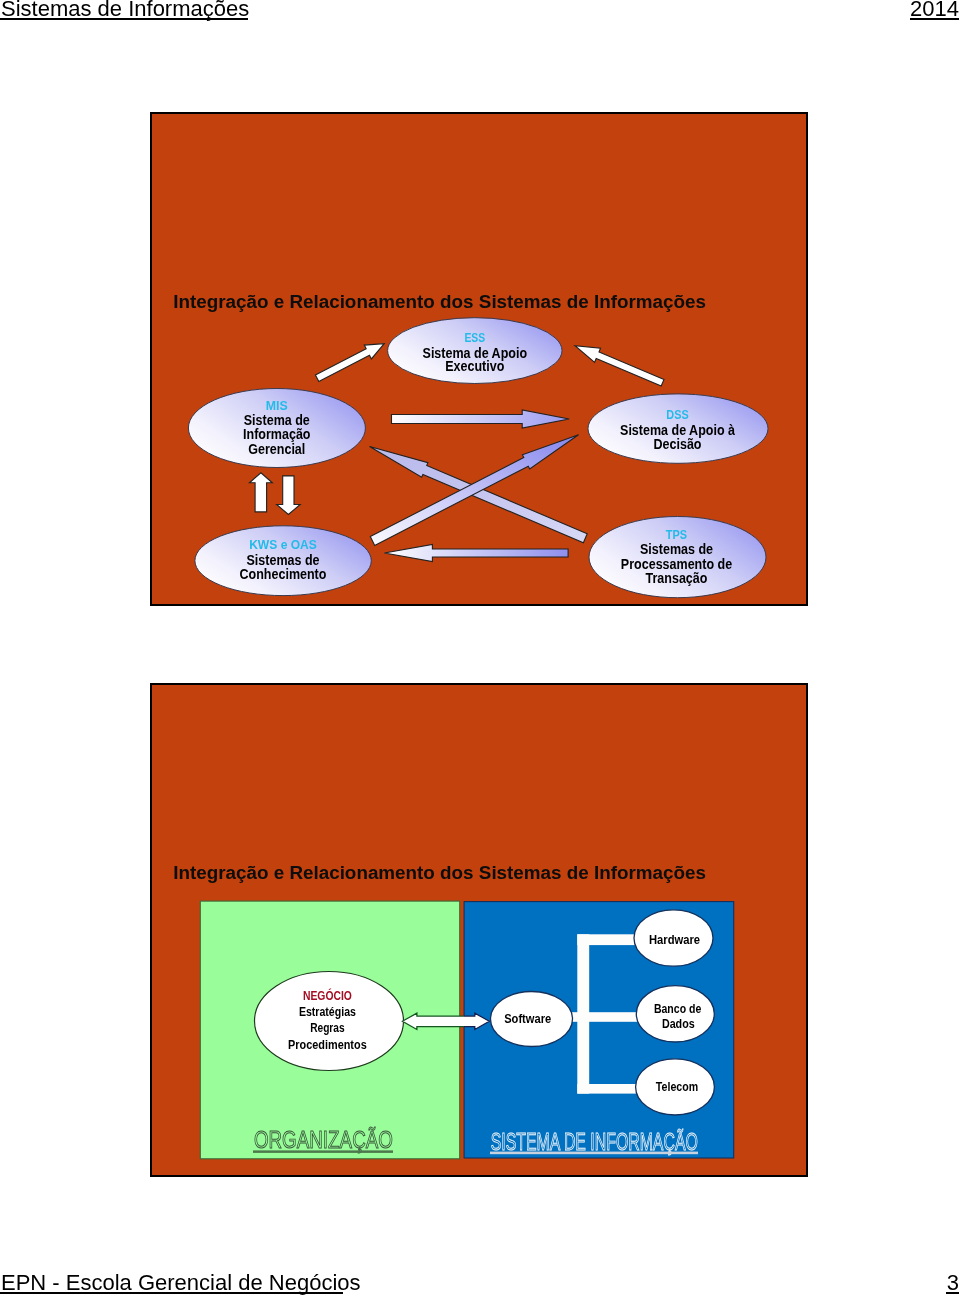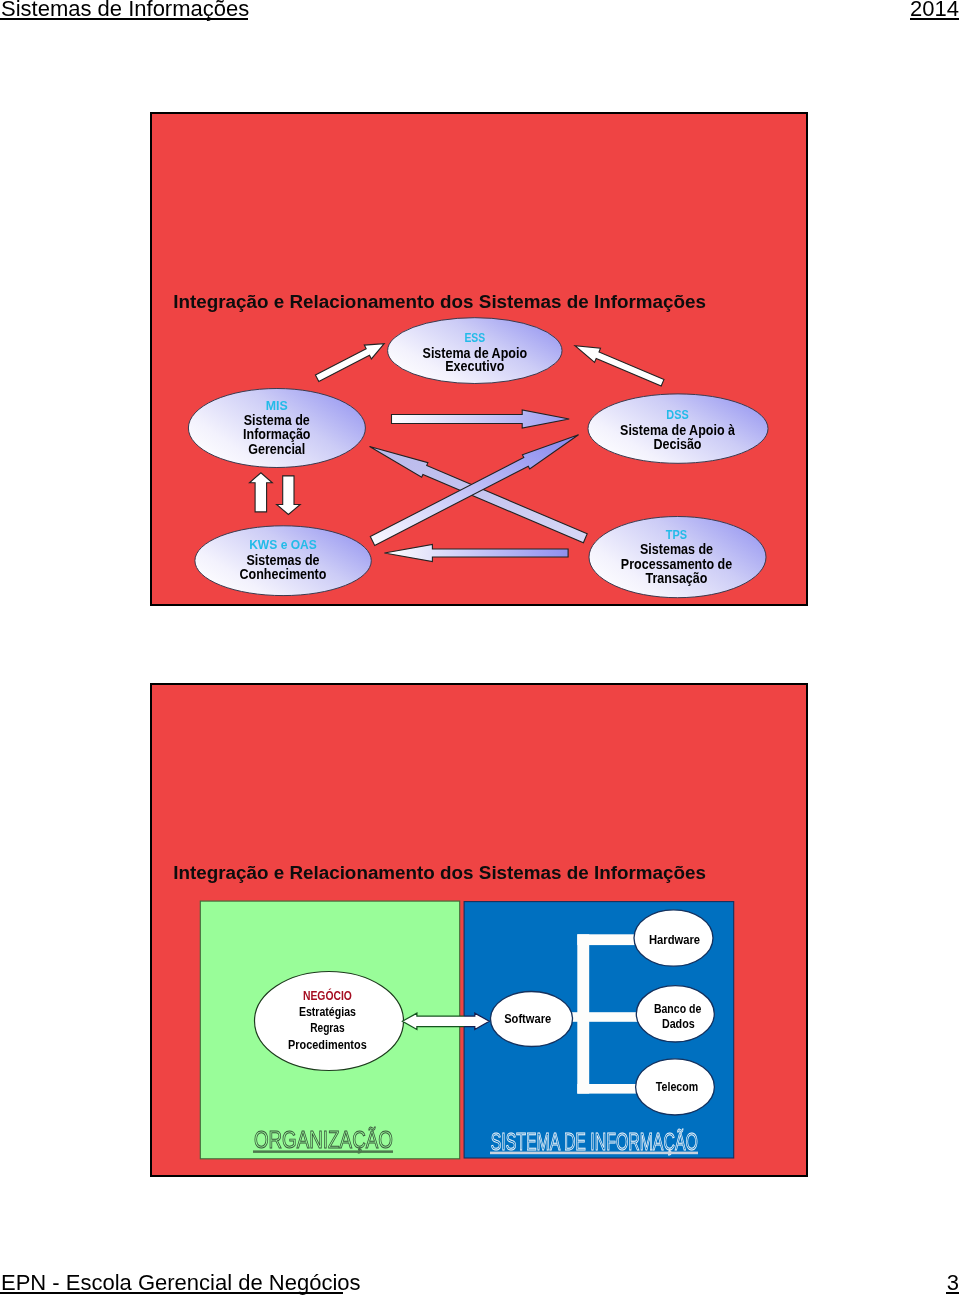--- a/index.html
+++ b/index.html
@@ -10,21 +10,21 @@
 
   
   .run{position:absolute;font-size:22px;color:#000;white-space:nowrap;line-height:1;}
   .rule{position:absolute;height:2px;background:#000;}
   .hdr-title{left:1px;top:-2.4px;}
   .hdr-year{right:1px;top:-2.4px;}
   .ftr-org{left:1px;top:1271.5px;}
   .ftr-page{right:1px;top:1271.5px;}
 
   
-  .slide{position:absolute;border:2px solid #000;background:#ef4444;box-sizing:border-box;}
+  .slide{position:absolute;border:2px solid #000;background:#c2410c;box-sizing:border-box;}
   #slide1{left:150px;top:112px;width:658px;height:494px;}
   #slide2{left:150px;top:683px;width:658px;height:494px;}
   .slide > svg{position:absolute;left:0px;top:0px;}
   .ttl{font-family:"Liberation Sans",sans-serif;font-weight:bold;font-size:19px;fill:#0d0d0d;
        transform:scaleX(0.9925);transform-box:fill-box;transform-origin:left;}
   .ac{font-family:"Liberation Sans",sans-serif;font-weight:bold;font-size:13px;}
   .tx{font-family:"Liberation Sans",sans-serif;font-weight:bold;font-size:14px;fill:#000;
       transform:scaleX(0.895);transform-box:fill-box;transform-origin:center;}
   .blkarr{stroke:#222;stroke-width:1.1;}
   .ac2{font-family:"Liberation Sans",sans-serif;font-weight:bold;font-size:12px;}

